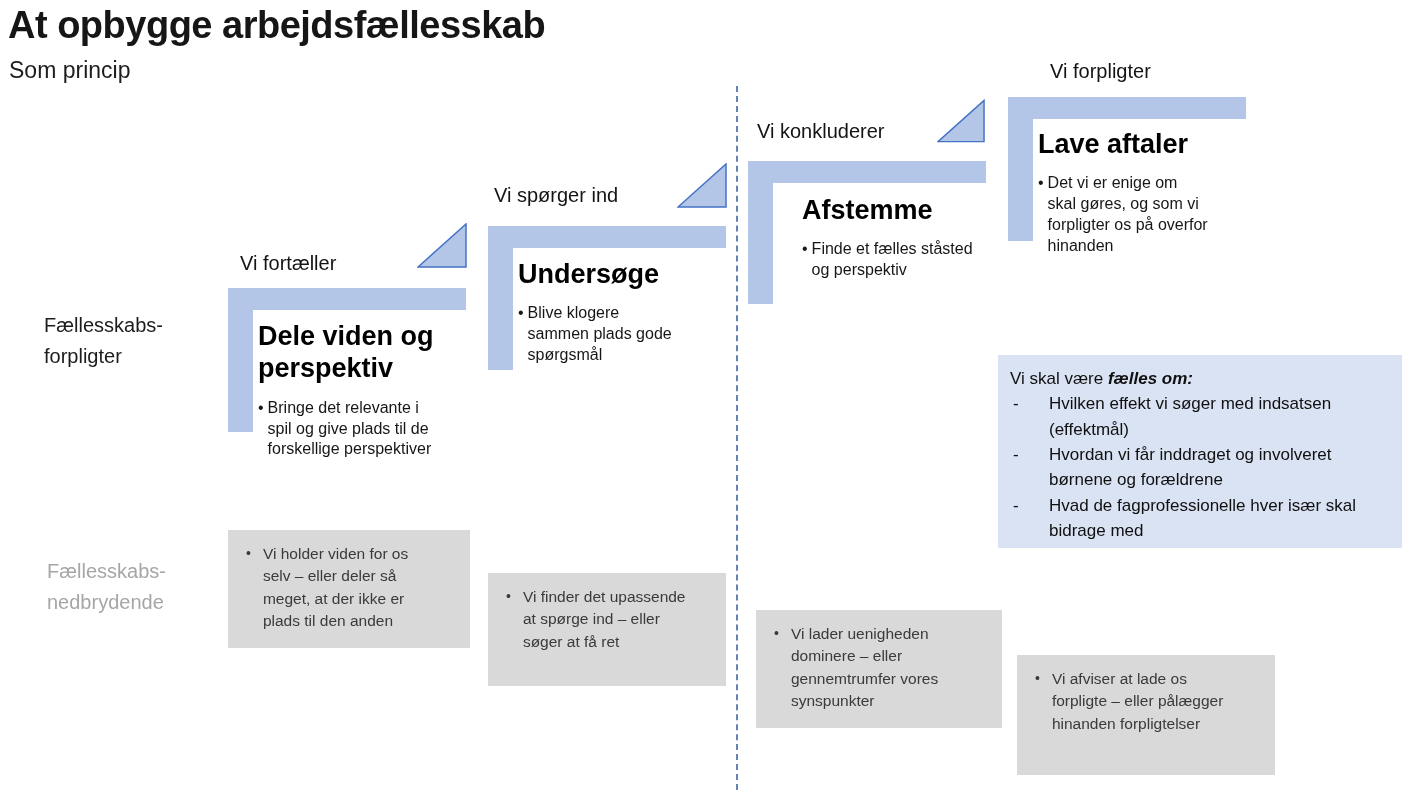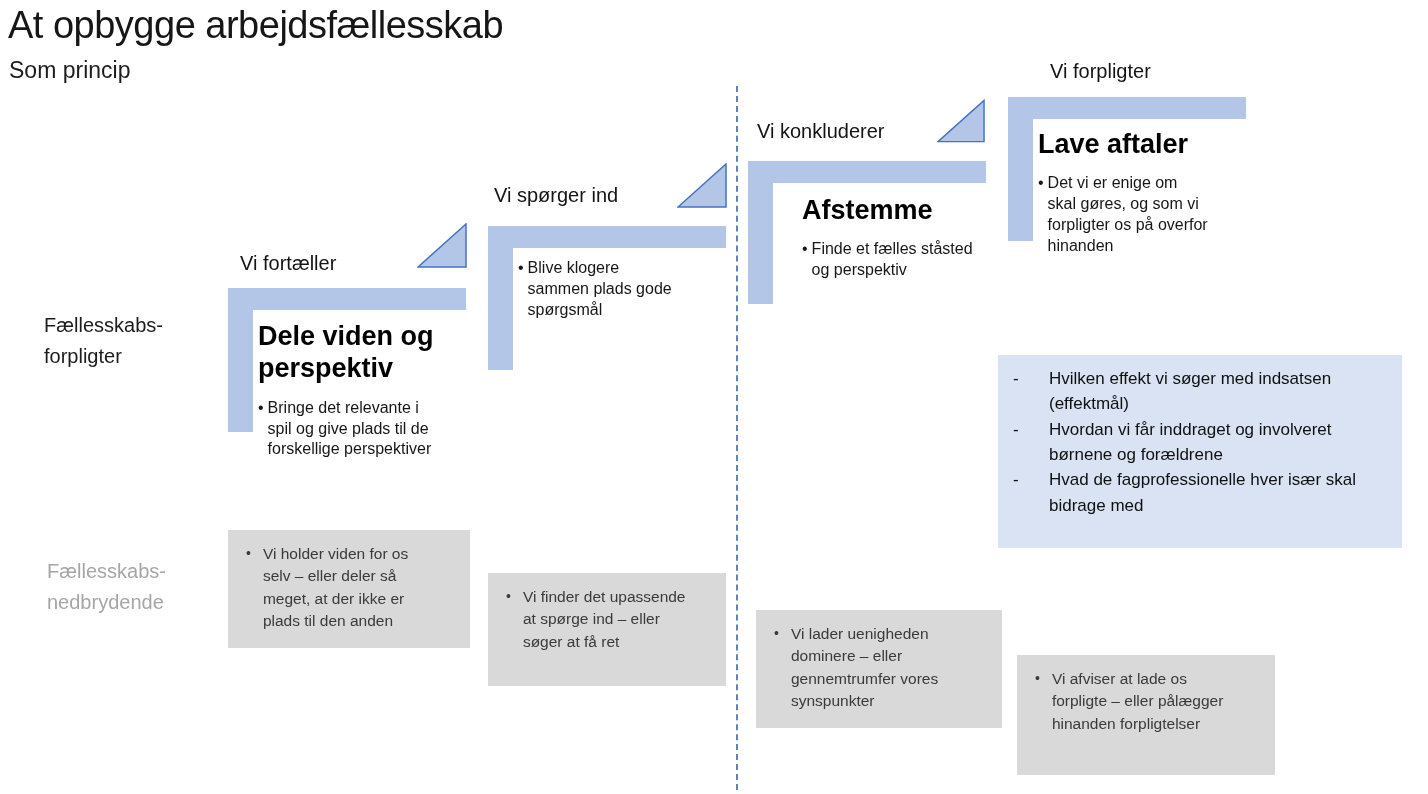--- a/index.html
+++ b/index.html
@@ -1,20 +1,20 @@
 <!DOCTYPE html>
 <html><head>
 <meta charset="utf-8">
 <style>
   html,body{margin:0;padding:0;background:#fff;}
   .slide{
     position:relative;width:1428px;height:794px;background:#ffffff;
     font-family:"Liberation Sans",sans-serif;overflow:hidden;color:#111;
   }
-  .title{position:absolute;left:8px;top:4px;font-size:38px;font-weight:400;color:#161616;letter-spacing:-0.5px;}
+  .title{position:absolute;left:8px;top:4px;font-size:38px;font-weight:700;color:#161616;letter-spacing:-0.5px;}
   .subtitle{position:absolute;left:9px;top:57px;font-size:23px;font-weight:300;color:#1d1d1d;}
   .divider{position:absolute;left:736px;top:86px;height:704px;width:0;border-left:2px dashed #4a6da7;opacity:.85;}
 
   .row-label{position:absolute;font-size:20px;line-height:1.55;}
   .row-label.pos{left:44px;top:310px;color:#1c1c1c;}
   .row-label.neg{left:47px;top:556px;color:#a6a6a6;}
   .row-label span{display:block;}
 
   .step-label{position:absolute;font-size:20px;color:#141414;white-space:nowrap;}
   .bar{position:absolute;background:#b4c6e7;}
@@ -108,20 +108,21 @@
 
   <div class="step-label s2-label">Vi spørger ind</div>
   <div class="tri s2-tri">
     <svg width="50" height="45" viewBox="0 0 50 45">
         <polygon points="1,44 49,44 49,1" fill="#b4c6e7" stroke="#4472c4" stroke-width="1.5"></polygon>
       </svg>
   </div>
   <div class="bar s2-barh"></div>
   <div class="bar s2-barv"></div>
   <div class="step-content s2-content">
+    <div class="step-heading">Undersøge</div>
     <div class="step-bullet">
       <span class="mark">•</span>
       <span class="txt">Blive klogere sammen plads gode spørgsmål</span>
     </div>
   </div>
 
   <div class="step-label s3-label">Vi konkluderer</div>
   <div class="tri s3-tri">
     <svg width="48" height="44" viewBox="0 0 50 45">
         <polygon points="1,44 49,44 49,1" fill="#b4c6e7" stroke="#4472c4" stroke-width="1.5"></polygon>
@@ -159,20 +160,23 @@
   <div class="neg-box s3-neg">
     <span class="mark">•</span>
     <span class="txt">Vi lader uenigheden dominere – eller gennemtrumfer vores synspunkter</span>
   </div>
   <div class="neg-box s4-neg">
     <span class="mark">•</span>
     <span class="txt">Vi afviser at lade os forpligte – eller pålægger hinanden forpligtelser</span>
   </div>
 
   <div class="shared-box">
+    <div class="shared-intro">
+      <span>Vi skal være </span><span class="bi">fælles om:</span>
+    </div>
     <div class="shared-item">
       <span class="dash">-</span>
       <span class="txt">Hvilken effekt vi søger med indsatsen (effektmål)</span>
     </div>
     <div class="shared-item">
       <span class="dash">-</span>
       <span class="txt">Hvordan vi får inddraget og involveret børnene og forældrene</span>
     </div>
     <div class="shared-item">
       <span class="dash">-</span>

